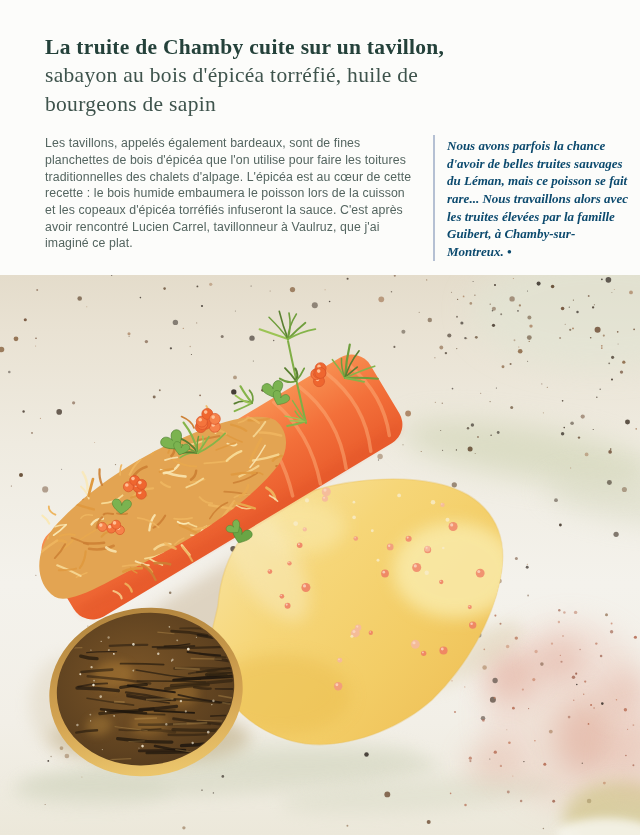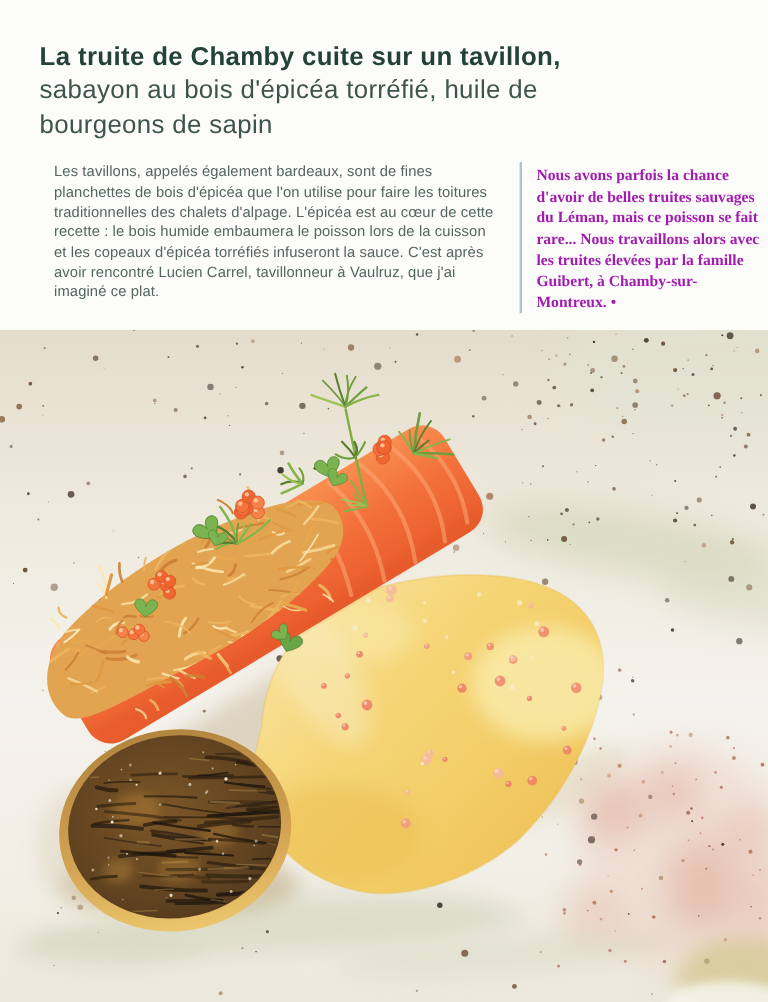--- a/index.html
+++ b/index.html
@@ -1,39 +1,39 @@
 <!DOCTYPE html>
 <html><head>
 <meta charset="utf-8">
 <style>
   html,body{margin:0;padding:0;background:#888;}
   .page{
     position:relative;width:640px;height:835px;margin:0 auto;
     background:#fcfcfa;overflow:hidden;
     font-family:"Liberation Sans","DejaVu Sans",sans-serif;
   }
-  .title-block{padding:33px 45px 0 33px;}
+  .title-block{padding:33px 45px 0 45px;font-family:Liberation Serif, serif;}
   .title-block h1{
     margin:0;max-width:460px;font-size:21.5px;line-height:1.32;
     letter-spacing:.3px;font-weight:400;
   }
   .t-bold{font-weight:700;color:#24413a;}
   .t-reg{font-weight:400;color:#3e534c;}
   .columns{display:flex;align-items:flex-start;padding:17px 0 0 45px;}
   .intro-col{width:375px;flex:none;}
   .lead{margin:0 0 19px 0;max-width:282px;font-size:12.5px;line-height:1.44;color:#546560;}
   .lead strong{color:#2d4a42;font-weight:700;}
   .body-text{margin:0;max-width:372px;font-size:12.3px;line-height:1.36;letter-spacing:.1px;color:#546560;}
   .margin-note{
     margin-left:13px;width:188px;flex:none;
     border-left:2px solid #b5c0d3;padding-left:12px;
   }
   .margin-note p{
     margin:2px 0 0 0;font-family:"Liberation Serif","DejaVu Serif",serif;
-    font-weight:600;font-size:13px;line-height:1.36;color:#a21caf;
+    font-style:italic;font-weight:600;font-size:13px;line-height:1.36;color:#0c4a6e;
   }
   .dish-photo{position:absolute;left:0;top:275px;width:640px;height:560px;margin:0;}
   .dish-photo svg{display:block;}
 </style>
 </head>
 <body>
 
 <div class="page">
 
   <header class="title-block">

